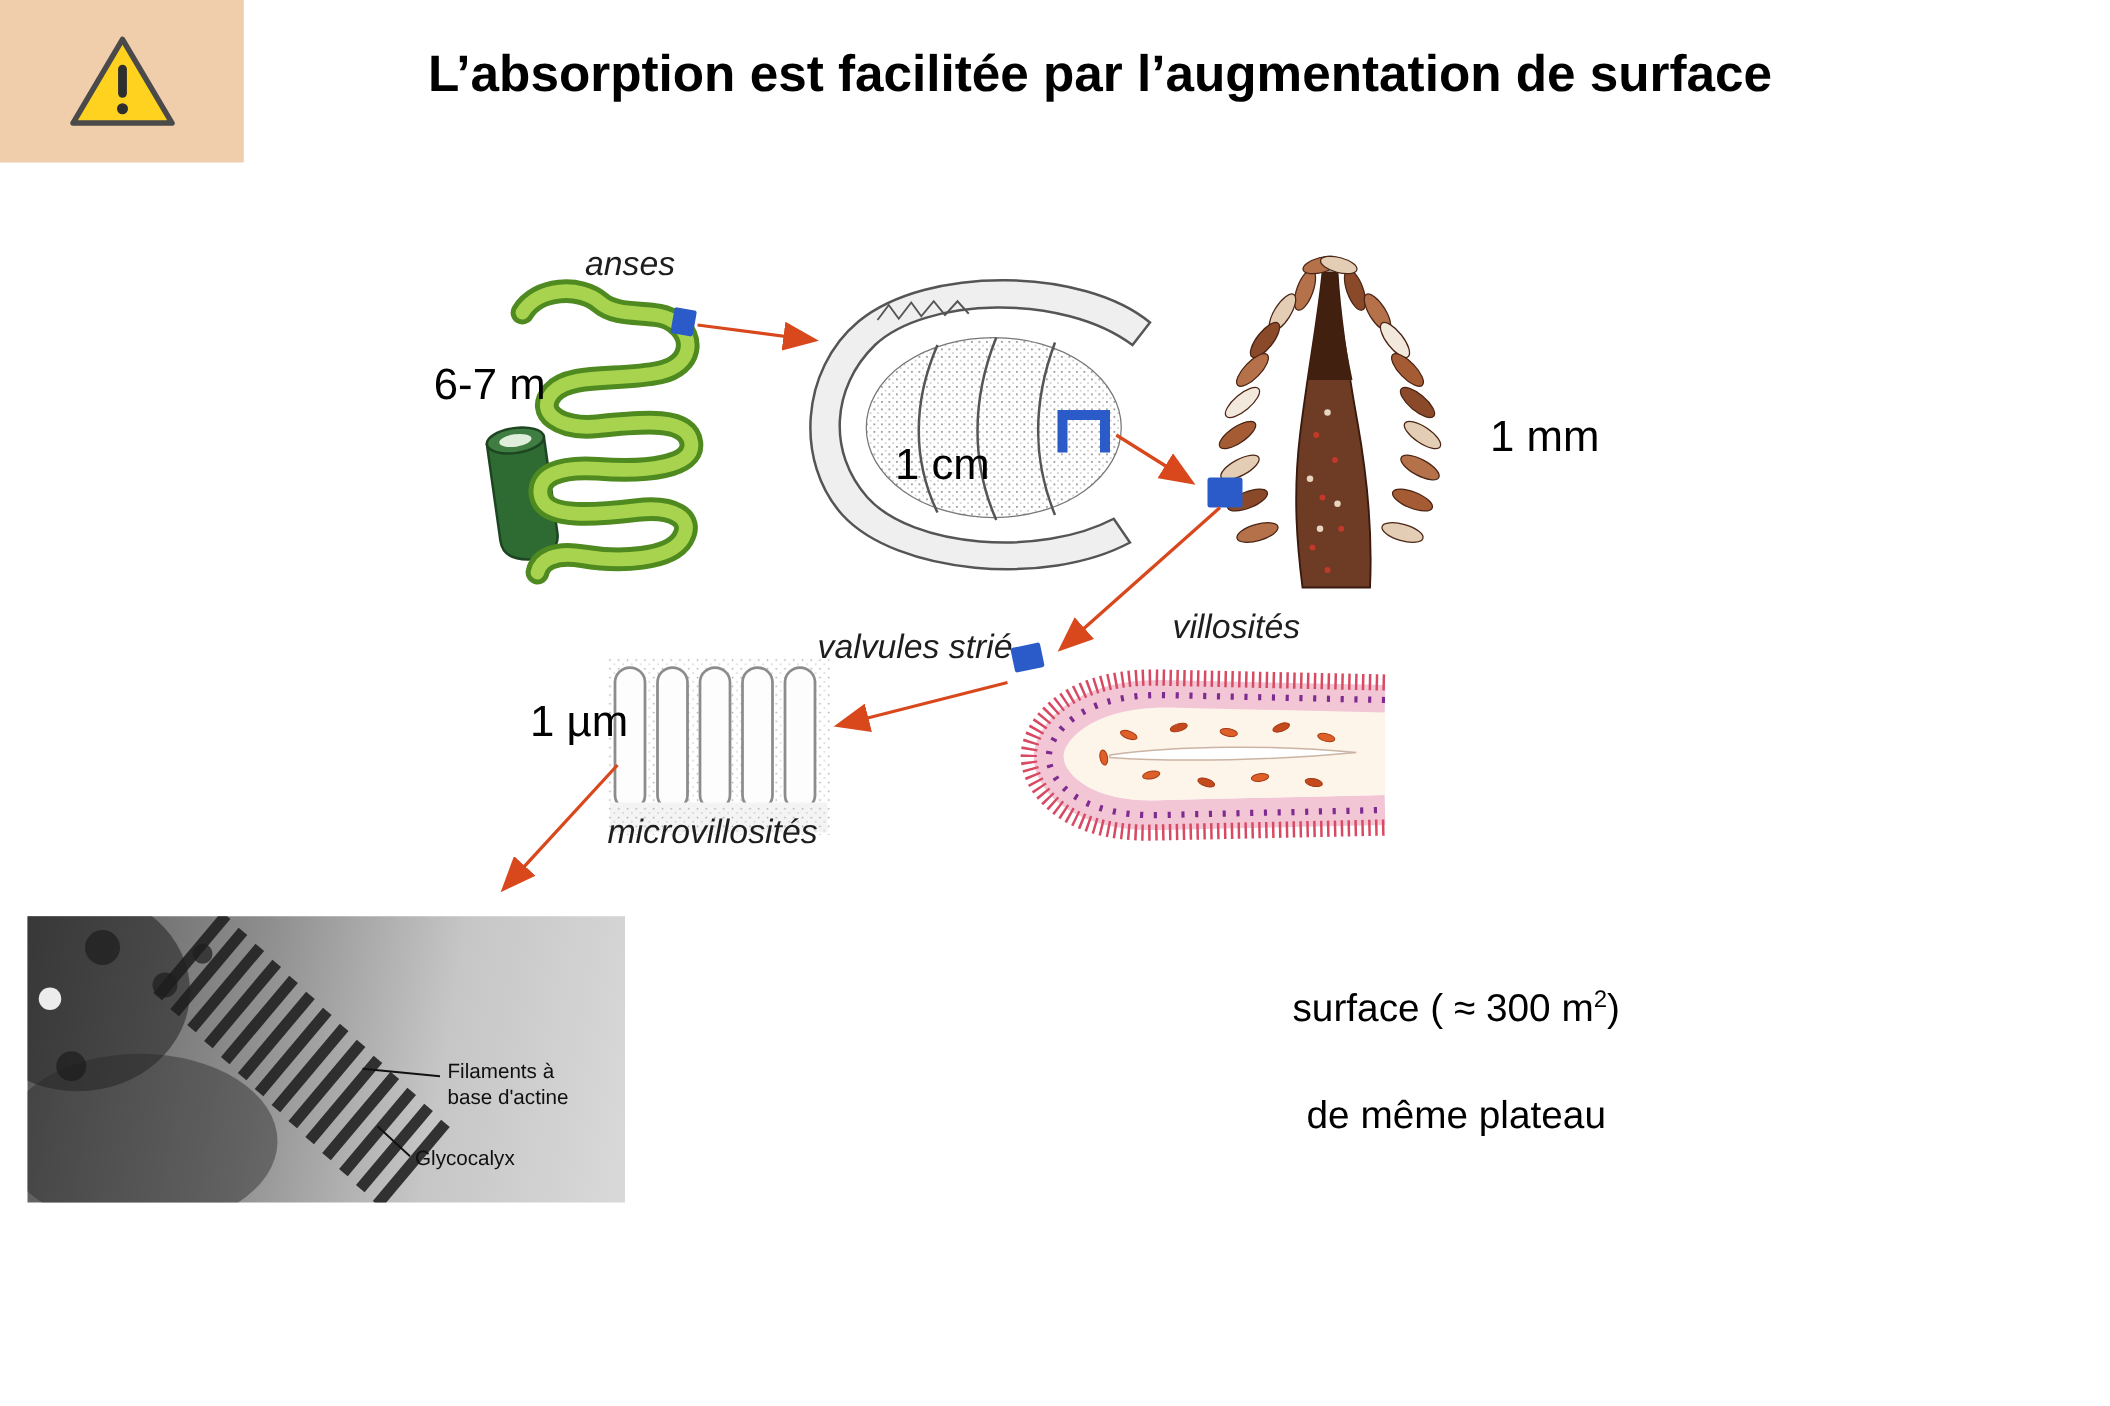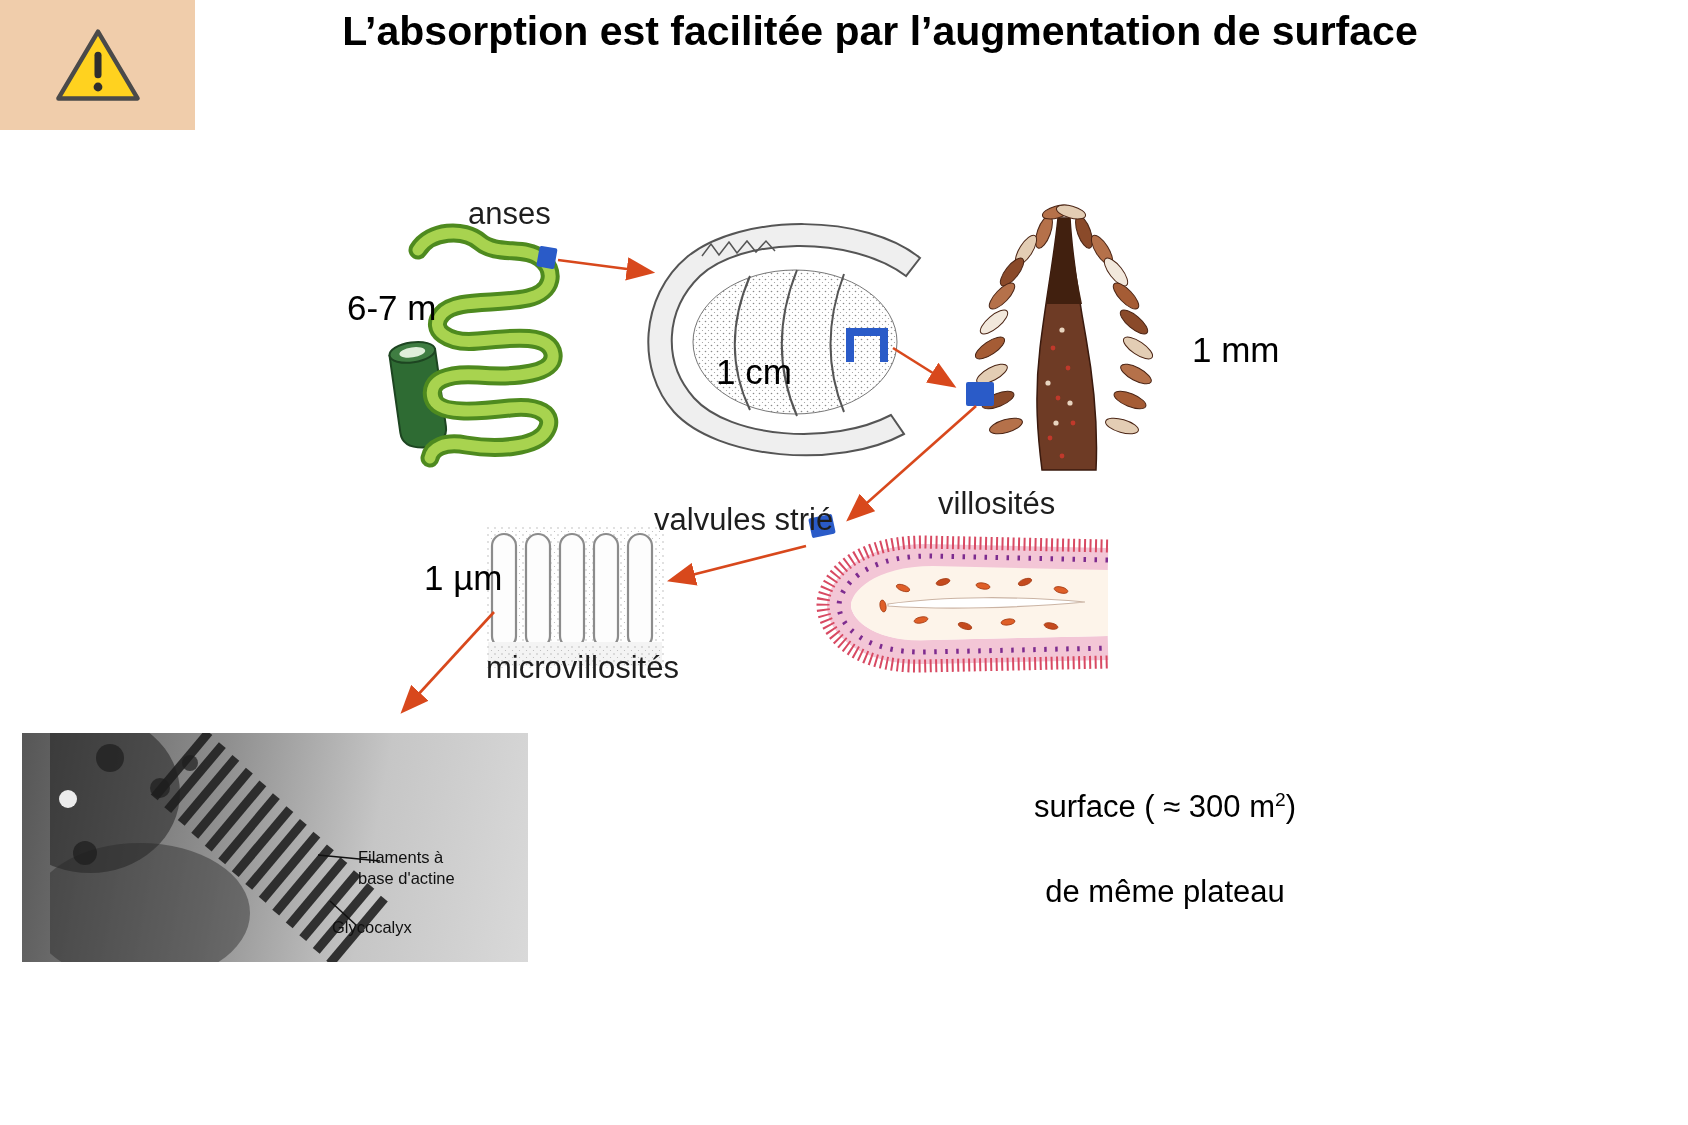--- a/index.html
+++ b/index.html
@@ -1,25 +1,25 @@
 <!DOCTYPE html>
 <html><head>
 <meta charset="utf-8">
 <style>
   html,body{margin:0;padding:0;background:#fff;}
   body{font-family:"Liberation Sans","DejaVu Sans",sans-serif;}
   .page{position:relative;width:1688px;height:1125px;background:#fff;overflow:hidden;}
   .warn-box{position:absolute;left:0;top:0;width:195px;height:130px;background:#f0cdab;display:flex;align-items:center;justify-content:center;}
-  .title{position:absolute;left:230px;top:8px;width:1300px;text-align:center;font-size:41px;font-weight:bold;color:#000;}
-  .lbl{position:absolute;font-size:31px;color:#1e1e1e;white-space:nowrap;}
+  .title{position:absolute;left:230px;top:36px;width:1300px;text-align:center;font-size:41px;font-weight:bold;color:#000;}
+  .lbl{position:absolute;font-size:27px;color:#1e1e1e;white-space:nowrap;font-style:italic;}
   .scale{position:absolute;font-size:35px;color:#000;white-space:nowrap;}
   .illus{position:absolute;}
   .overlay{position:absolute;left:0;top:0;pointer-events:none;}
   .arrow-line{stroke-width:2.6;}
-  .em{position:absolute;left:22px;top:733px;width:478px;height:229px;background:linear-gradient(100deg,#565656 0%,#8f8f8f 38%,#c6c6c6 68%,#d9d9d9 100%);padding-left:28px;}
+  .em{position:absolute;left:22px;top:733px;width:478px;height:229px;background:linear-gradient(100deg,#565656 0%,#8f8f8f 38%,#c6c6c6 68%,#d9d9d9 100%);}
   .em-label{position:absolute;font-size:16.5px;color:#101010;line-height:1.28;white-space:nowrap;}
   .summary{position:absolute;left:930px;top:786px;width:470px;text-align:center;font-size:31px;color:#000;line-height:1.35;}
   .summary .gap{height:43px;}
   .sup{font-size:0.62em;vertical-align:super;}
   .bold{font-weight:bold;}
 </style>
 </head>
 <body>
 
 <div class="page">

